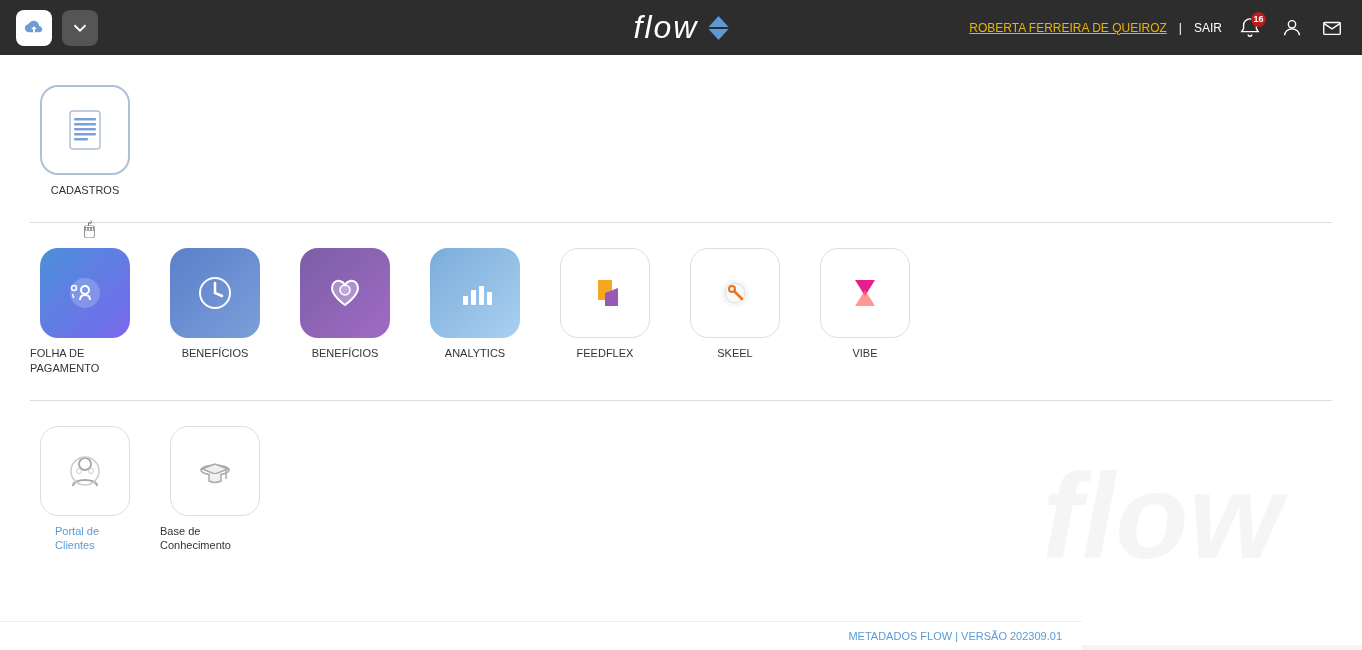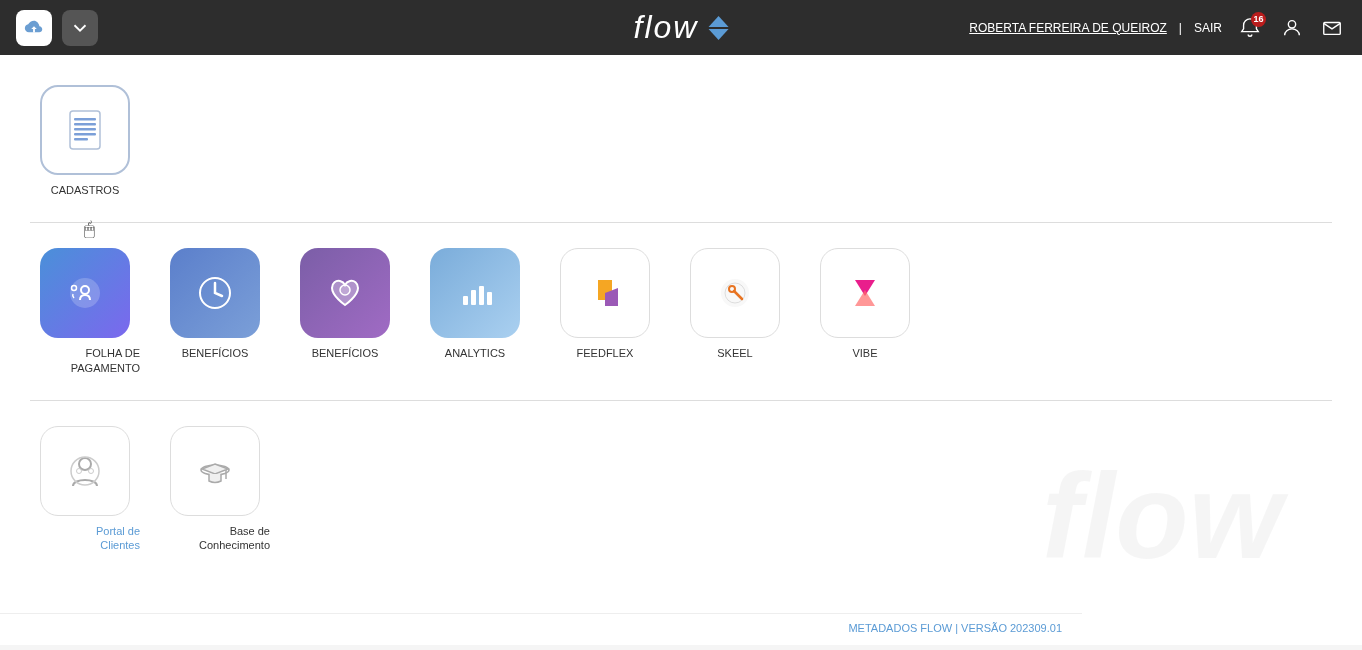--- a/index.html
+++ b/index.html
@@ -56,21 +56,21 @@
       font-weight: 300;
       letter-spacing: 2px;
       font-style: italic;
     }
     .header-right {
       display: flex;
       align-items: center;
       gap: 12px;
     }
     .user-name {
-      color: #ffffff;
+      color: #eab308;
       font-size: 12px;
       text-decoration: underline;
       cursor: pointer;
     }
     .sair-link {
       color: white;
       font-size: 12px;
       cursor: pointer;
     }
     .notif-btn {
@@ -148,21 +148,21 @@
       border-radius: 18px;
       display: flex;
       align-items: center;
       justify-content: center;
       margin-bottom: 8px;
       overflow: hidden;
     }
     .app-label {
       font-size: 11px;
       color: #333;
-      text-align: right;
+      text-align: left;
       font-weight: 500;
       line-height: 1.3;
     }
 
     
     .icon-cadastros {
       background: white;
       border: 2px solid #b0c0d8;
     }
     .icon-folha { background: linear-gradient(135deg, #4a90d9, #7b68ee); }
@@ -180,21 +180,21 @@
 
     
     .app-icon-wrapper svg {
       width: 50px;
       height: 50px;
     }
 
     
     .footer {
       position: fixed;
-      bottom: 8px;
+      bottom: 0;
       width: 1082px;
       background: white;
       border-top: 1px solid #eee;
       padding: 8px 20px;
       text-align: right;
       font-size: 11px;
       color: #5b9bd5;
     }
 
     

